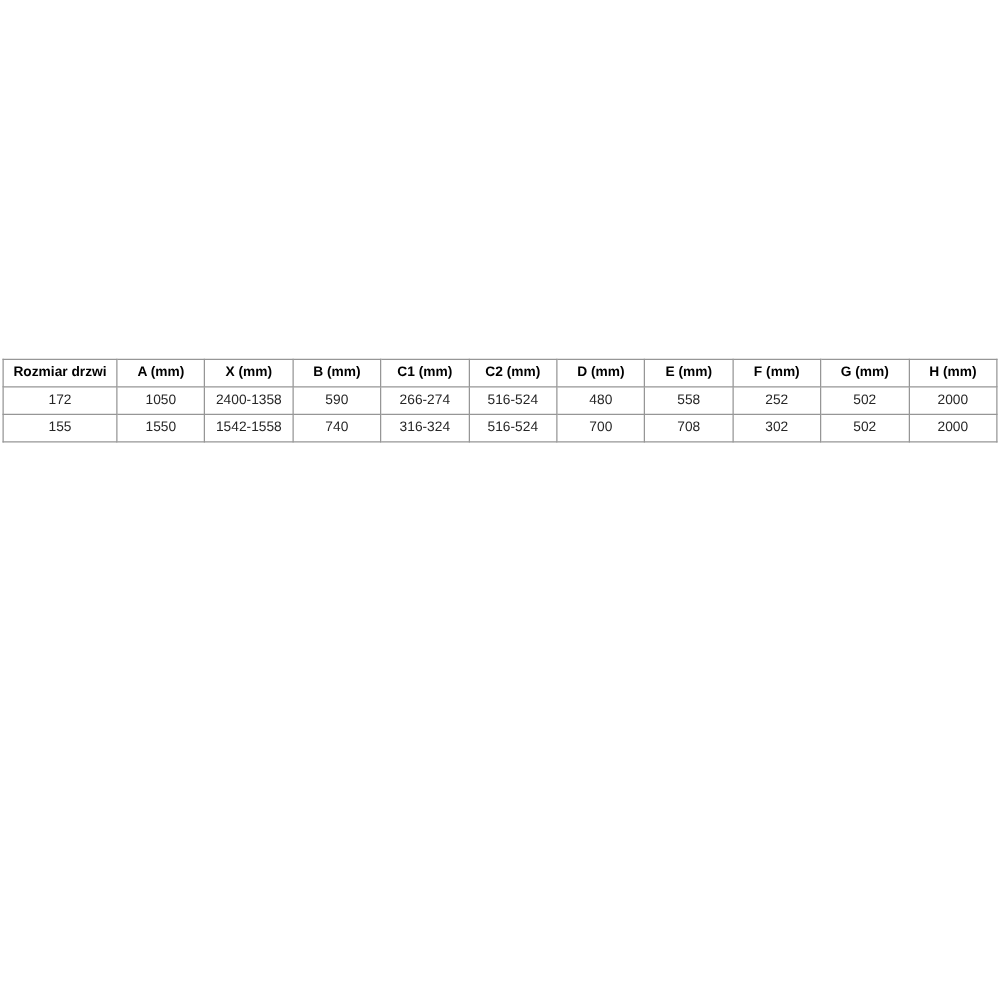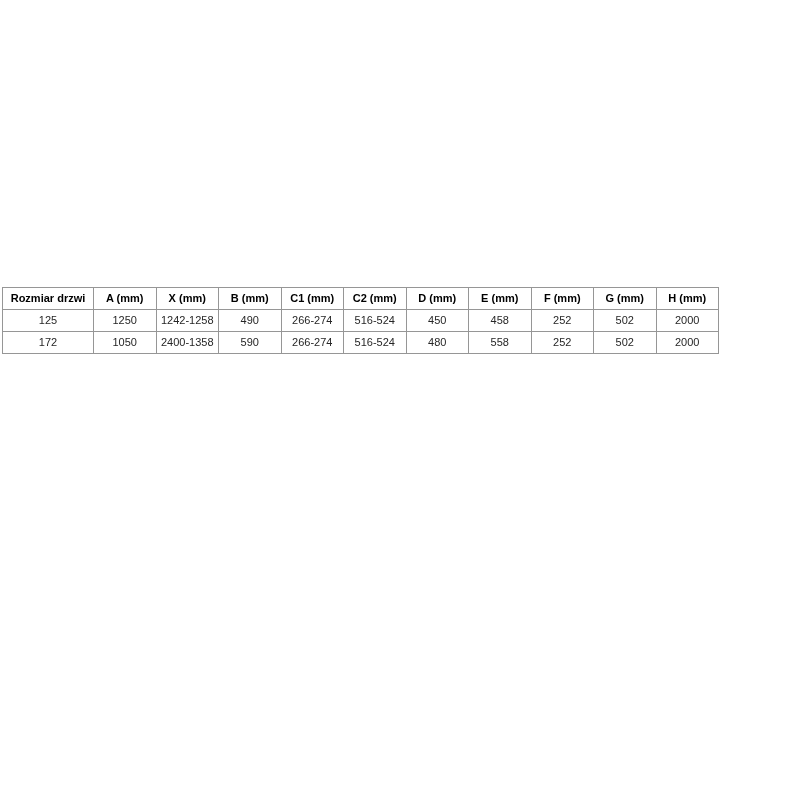--- a/index.html
+++ b/index.html
@@ -12,21 +12,21 @@
     width: 800px;
     height: 800px;
     background: #ffffff;
     font-family: "Liberation Sans", sans-serif;
     overflow: hidden;
   }
   table.spec-table {
     position: absolute;
     top: 287px;
     left: 2px;
-    width: 717px;
+    width: 796px;
     border-collapse: collapse;
     table-layout: fixed;
     border: 1px solid #4d4d4d;
   }
   table.spec-table col.col-first { width: 91px; }
   table.spec-table th,
   table.spec-table td {
     border: 1px solid #969696;
     height: 21px;
     padding: 0 2px;
@@ -78,40 +78,40 @@
           <th>C2 (mm)</th>
           <th>D (mm)</th>
           <th>E (mm)</th>
           <th>F (mm)</th>
           <th>G (mm)</th>
           <th>H (mm)</th>
         </tr>
     </thead>
     <tbody>
         <tr>
-          <td>125</td>
-          <td>1250</td>
-          <td>1242-1258</td>
-          <td>490</td>
-          <td>266-274</td>
-          <td>516-524</td>
-          <td>450</td>
-          <td>458</td>
-          <td>252</td>
-          <td>502</td>
-          <td>2000</td>
-        </tr>
-        <tr>
           <td>172</td>
           <td>1050</td>
           <td>2400-1358</td>
           <td>590</td>
           <td>266-274</td>
           <td>516-524</td>
           <td>480</td>
           <td>558</td>
           <td>252</td>
           <td>502</td>
           <td>2000</td>
         </tr>
+        <tr>
+          <td>155</td>
+          <td>1550</td>
+          <td>1542-1558</td>
+          <td>740</td>
+          <td>316-324</td>
+          <td>516-524</td>
+          <td>700</td>
+          <td>708</td>
+          <td>302</td>
+          <td>502</td>
+          <td>2000</td>
+        </tr>
       </tbody>
   </table>
 </div>
 
 </body></html>

